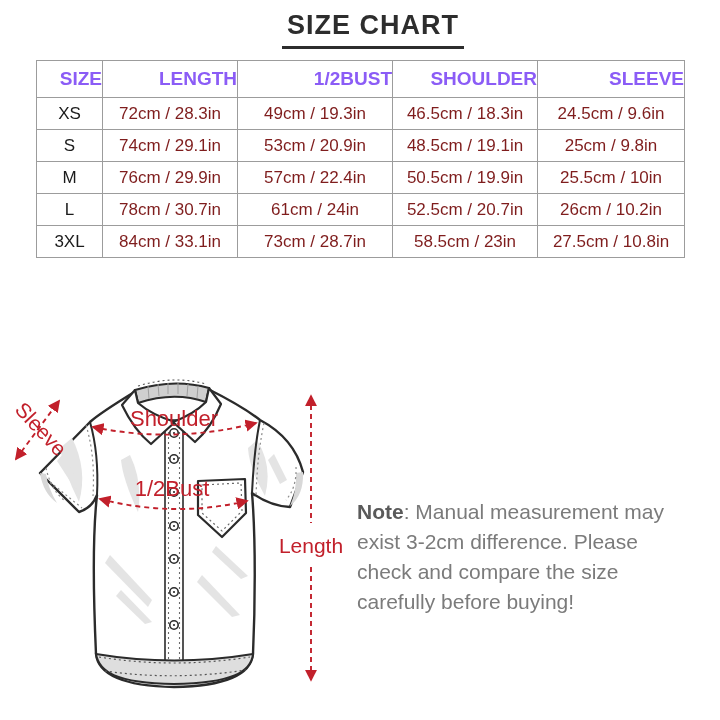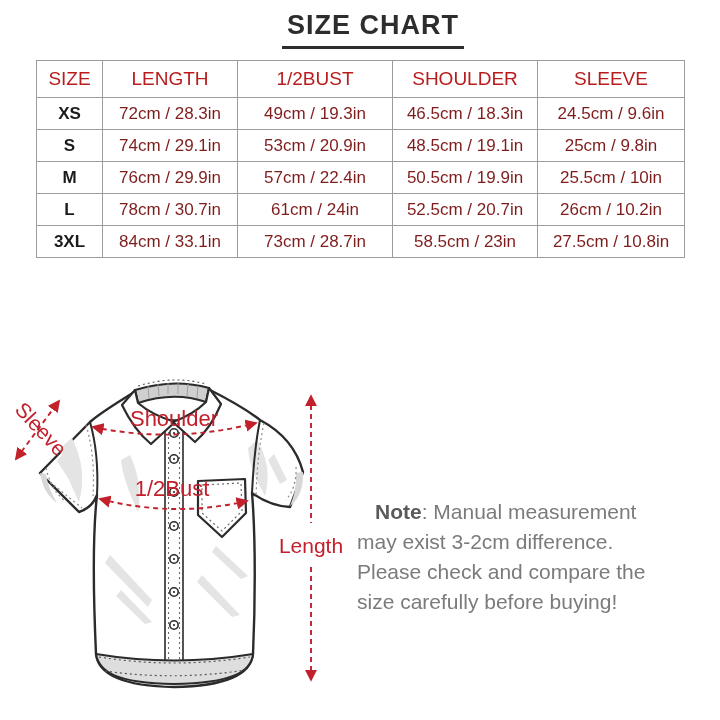--- a/index.html
+++ b/index.html
@@ -5,26 +5,26 @@
   html,body{margin:0;padding:0;background:#fff;}
   .canvas{position:relative;width:720px;height:720px;background:#ffffff;
     font-family:"Liberation Sans",sans-serif;overflow:hidden;}
   .title-wrap{position:absolute;top:10px;left:0;width:720px;text-align:center;padding-left:13px;}
   .title{display:inline-block;font-size:27px;font-weight:bold;color:#2d2d2d;
     letter-spacing:1px;border-bottom:3px solid #2d2d2d;padding:0 5px 5px 5px;}
   table.size-table{position:absolute;left:36px;top:60px;width:648px;
     border-collapse:collapse;table-layout:fixed;}
   .size-table th,.size-table td{border:1px solid #9c9c9c;text-align:center;
     vertical-align:middle;padding:0;white-space:nowrap;}
-  .size-table th{height:36px;font-size:19px;font-weight:normal;color:#b91c1c;}
+  .size-table th{height:36px;font-size:19px;font-weight:bold;color:#8b5cf6;text-align:right;}
   .size-table td{height:31px;font-size:17px;color:#7f1d1d;}
-  .size-table td.size{font-weight:bold;color:#1b1b1b;margin-top:36px;}
+  .size-table td.size{font-weight:normal;color:#1b1b1b;margin-top:36px;}
   .note{position:absolute;left:357px;top:476px;width:322px;font-size:21px;
     line-height:30px;color:#7b7b7b;}
-  .note b{color:#5a5a5a;margin-left:18px;}
+  .note b{color:#5a5a5a;}
   svg.diagram{position:absolute;left:2px;top:360px;}
   .red-label{font-family:"Liberation Sans",sans-serif;font-weight:normal;}
 </style>
 </head>
 <body>
 
 <div class="canvas">
 
   <div class="title-wrap">
     <span class="title">SIZE CHART</span>

